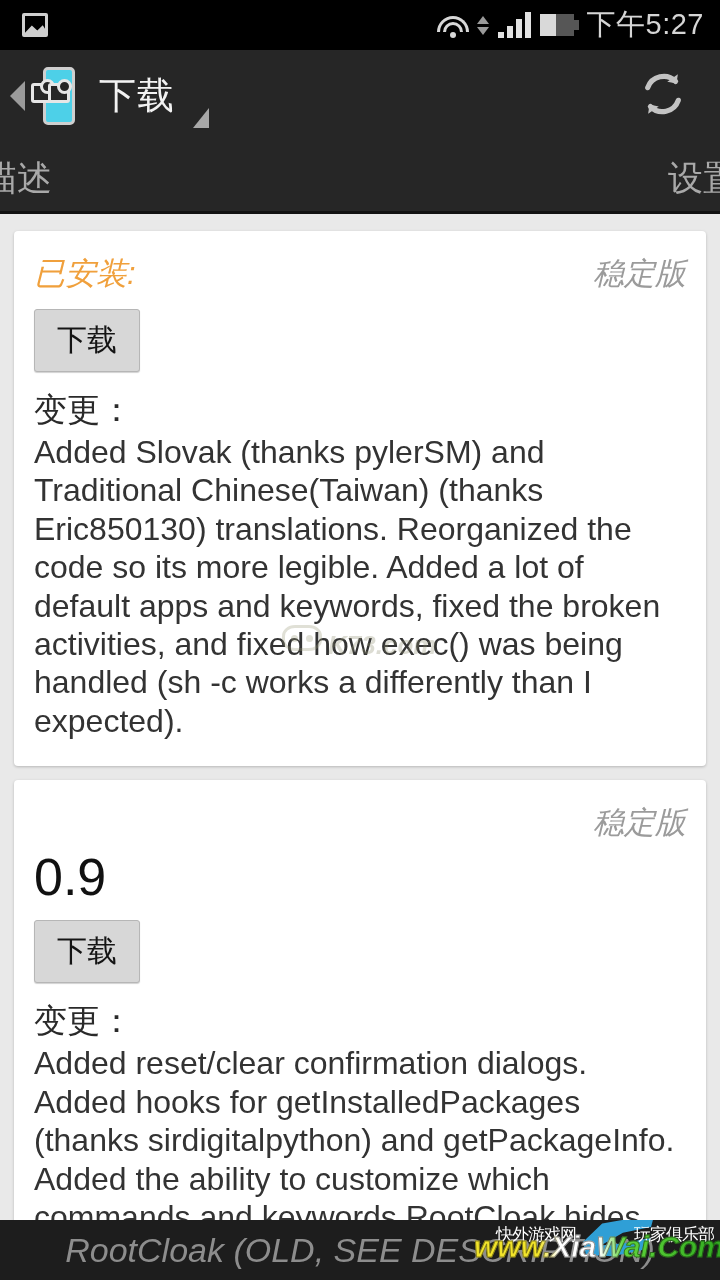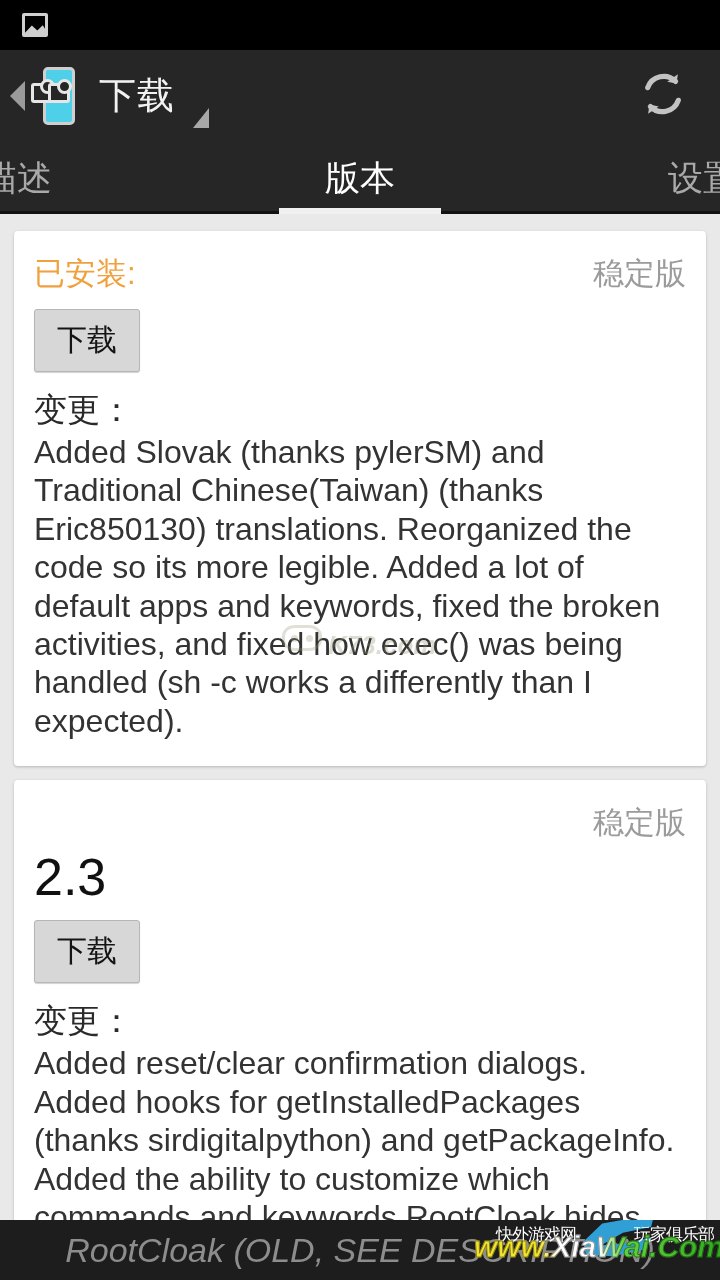--- a/index.html
+++ b/index.html
@@ -99,21 +99,21 @@
   
   .content{
     position:absolute; top:217px; left:0; width:720px; height:1003px;
     background:#e9e9e9; overflow:hidden;
   }
   .card{
     background:#fff; margin:14px 14px 0 14px; border-radius:4px;
     box-shadow:0 1px 3px rgba(0,0,0,.22);
     padding:22px 20px 26px 20px; position:relative;
   }
-  .card-head{ display:flex; align-items:center; }
+  .card-head{ display:flex; align-items:center;font-style:italic; }
   .installed{ color:#f0a03c; font-size:31px; }
   .branch{ margin-left:auto; color:#9b9b9b; font-size:31px; }
   .version{ font-size:52px; color:#111; line-height:1.12; margin-top:4px; font-weight:400; }
   .dlbtn{
     margin-top:14px; background:#d7d7d7; border:1px solid #b6b6b6; border-radius:3px;
     color:#141414; font-size:30px; padding:10px 22px; font-family:inherit;
     box-shadow:0 1px 1px rgba(0,0,0,.18); cursor:pointer;
   }
   .chg-label{ margin-top:16px; font-size:33px; color:#2a2a2a; }
   .chg-body{ margin-top:0; font-size:32px; color:#333; line-height:1.2; }
@@ -168,20 +168,41 @@
   }
 </style>
 </head>
 <body>
 
 <div id="app">
 
   <div class="statusbar">
     <div class="sb-left">
       <div class="gallery-ico"></div>
+    </div>
+    <div class="sb-right">
+      <div class="wifi">
+        <span class="a"></span>
+          <span class="b"></span>
+          <span class="dot"></span>
+      </div>
+      <div class="updown">
+        <i class="up"></i>
+          <i class="dn"></i>
+      </div>
+      <div class="signal">
+        <i></i>
+          <i></i>
+          <i></i>
+          <i></i>
+      </div>
+      <div class="battery">
+          <i></i>
+        </div>
+      <div class="clock">下午5:27</div>
     </div>
   </div>
 
   <div class="actionbar">
     <div class="ab-home">
       <div class="chev"></div>
       <div class="appicon">
         <div class="phone"></div>
         <div class="pz1"></div>
         <div class="pz2"></div>
@@ -196,23 +217,20 @@
         <path d="M18.6 3.2l-.6 4.1-4.1-.8z" fill="#c3c3c3"></path>
         <path d="M5.4 20.8l.6-4.1 4.1.8z" fill="#c3c3c3"></path>
       </svg>
     </div>
   </div>
 
   <div class="tabs">
     <div class="tab first">
       <span>描述</span>
     </div>
-    <div class="tab active">
-      <span>版本</span>
-    </div>
     <div class="tab last">
       <span>设置</span>
     </div>
   </div>
 
   <div class="content">
 
     <div class="card">
       <div class="card-head">
         <span class="installed">已安装:</span>
@@ -221,21 +239,21 @@
       <button class="dlbtn">下载</button>
       <div class="chg-label">变更：</div>
       <div class="chg-body">Added Slovak (thanks pylerSM) and Traditional Chinese(Taiwan) (thanks Eric850130) translations. Reorganized the code so its more legible. Added a lot of default apps and keywords, fixed the broken activities, and fixed how exec() was being handled (sh -c works a differently than I expected).</div>
     </div>
 
     <div class="card">
       <div class="card-head">
         <span class="installed"></span>
         <span class="branch">稳定版</span>
       </div>
-      <div class="version">2.3</div>
+      <div class="version">0.9</div>
       <button class="dlbtn">下载</button>
       <div class="chg-label">变更：</div>
       <div class="chg-body">Added reset/clear confirmation dialogs. Added hooks for getInstalledPackages (thanks sirdigitalpython) and getPackageInfo. Added the ability to customize which commands and keywords RootCloak hides.</div>
     </div>
 
   </div>
 
   <div class="wm-k73">
     <div class="pad"></div>
     <div class="txt">K73.com</div>

